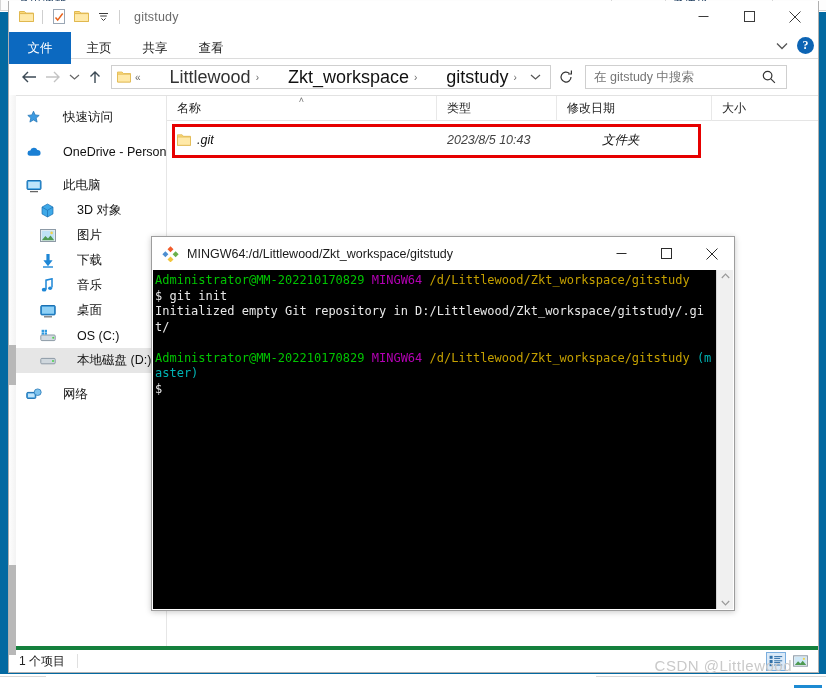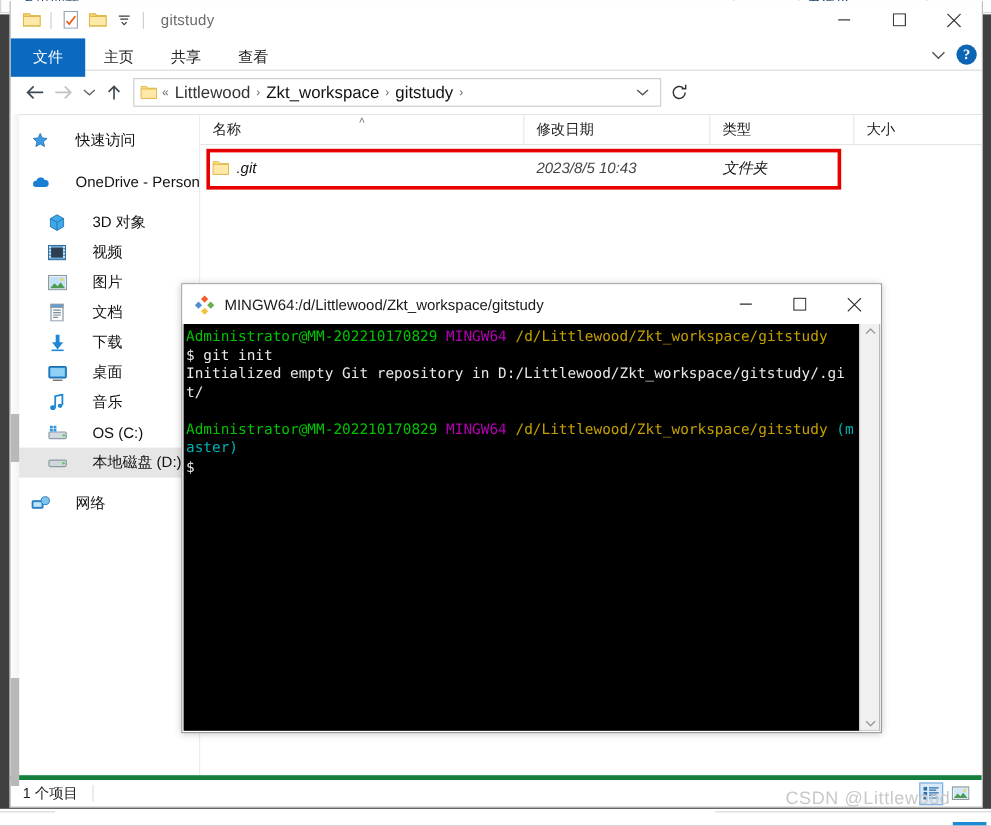--- a/index.html
+++ b/index.html
@@ -5,21 +5,21 @@
 <style>
   * { box-sizing: border-box; margin: 0; padding: 0; }
   html, body {
     width: 826px; height: 688px;
     overflow: hidden;
     background: #ffffff;
     font-family: "Liberation Sans", "DejaVu Sans", sans-serif;
     font-size: 12px;
     color: #000;
   }
-  #root { position: relative; width: 826px; height: 688px; background:#404040; }
+  #root { position: relative; width: 826px; height: 688px; background:#0369a1; }
 
   
   .bg-window {
     position: absolute; left: 0; top: 0; width: 826px; height: 12px;
     background: #ffffff; overflow: hidden;
   }
   .bg-win-strip {
     position:absolute; left:0; top:0; width:826px; height:11px;
     border-bottom: 1px solid #d9d9d9; background:#fdfdfd;
   }
@@ -84,21 +84,21 @@
     width: 24px; height: 24px; display:flex; align-items:center; justify-content:center;
     font-size: 15px; color:#444;
   }
   .navbtn.dim { color:#c3c3c3; }
   .navbtn.small { width:18px; font-size:10px; color:#555; }
   .addrbar {
     flex: 0 0 auto; width: 440px; height: 24px; border:1px solid #cfcfcf; background:#fff;
     display:flex; align-items:center; padding: 0 2px 0 4px; margin-left: 4px;
   }
   .crumbs { flex:1; display:flex; align-items:center; overflow:hidden; white-space:nowrap; }
-  .crumb { font-size: 14px; color:#111; padding: 0 2px; }
+  .crumb { font-size: 18px; color:#111; padding: 0 2px; margin-left: 24px; }
   .crumb.first { color:#333; }
   .csep { color:#666; font-size: 10px; padding: 0 3px; }
   .addr-chev { width:18px; text-align:center; color:#555; font-size:10px; }
   .refresh {
     width: 26px; height: 24px; display:flex; align-items:center; justify-content:center;
     font-size: 14px; color:#333; margin-left:2px;
   }
   .searchbox {
     flex: 0 0 auto; width: 202px; height:24px; border:1px solid #cfcfcf; background:#fff;
     display:flex; align-items:center; padding-left:8px; margin-left:6px;
@@ -353,20 +353,29 @@
         </div>
       </div>
 
       <div class="refresh">
         <svg width="14" height="14" viewBox="0 0 14 14">
           <path d="M12 7a5 5 0 1 1-1.6-3.6" fill="none" stroke="#333" stroke-width="1.2"></path>
           <path d="M12.4 0.6V4h-3.3" fill="none" stroke="#333" stroke-width="1.2"></path>
         </svg>
       </div>
 
+      <div class="searchbox">
+        <input type="text" placeholder="在 gitstudy 中搜索" style="">
+        <div class="search-ico">
+          <svg width="14" height="14" viewBox="0 0 14 14">
+            <circle cx="5.6" cy="5.6" r="4.3" fill="none" stroke="#333" stroke-width="1.2"></circle>
+            <path d="M8.9 8.9l4 4" stroke="#333" stroke-width="1.2"></path>
+          </svg>
+        </div>
+      </div>
     </div>
 
     <div class="body">
 
       <div class="navpane">
 
         <div class="nav-item">
           <span class="nav-ico">
             <svg width="15" height="15" viewBox="0 0 15 15">
                 <path d="M7.5 1.2l1.7 3.7 4 .5-3 2.7.9 4-3.6-2.1-3.6 2.1.9-4-3-2.7 4-.5z" fill="#3d9ae0" stroke="#1b6fb0" stroke-width=".7"></path>
@@ -379,106 +388,85 @@
         <div class="nav-item">
           <span class="nav-ico">
             <svg width="16" height="12" viewBox="0 0 16 12">
                 <path d="M4 9.8a2.6 2.6 0 0 1 .3-5.2 3.8 3.8 0 0 1 7.1-.6 2.9 2.9 0 0 1 .5 5.8z" fill="#1a7fd4"></path>
               </svg>
           </span>
           <span>OneDrive - Persona</span>
         </div>
         <div class="nav-gap"></div>
 
+        <div class="nav-item">
+          <span class="nav-ico">
+            <svg width="16" height="14" viewBox="0 0 16 14">
+                <rect x="1" y="1.5" width="14" height="9" rx="1" fill="#2f9ae0" stroke="#1b6fb0"></rect>
+                <rect x="2.2" y="2.7" width="11.6" height="6.6" fill="#bfe4fa"></rect>
+                <path d="M4 12.6h8" stroke="#666" stroke-width="1.3"></path>
+              </svg>
+          </span>
+          <span>此电脑</span>
+        </div>
 
         <div class="nav-item indent">
           <span class="nav-ico">
             <svg width="15" height="15" viewBox="0 0 15 15">
                 <path d="M7.5 1l5.5 3.1v6.8L7.5 14 2 10.9V4.1z" fill="#3fa9e8" stroke="#1b6fb0" stroke-width=".7"></path>
                 <path d="M2 4.1l5.5 3.2 5.5-3.2M7.5 7.3V14" fill="none" stroke="#1b6fb0" stroke-width=".7"></path>
               </svg>
           </span>
           <span>3D 对象</span>
         </div>
 
-        <div class="nav-item indent">
-          <span class="nav-ico">
-            <svg width="15" height="13" viewBox="0 0 15 13">
-                <rect x="0.5" y="0.5" width="14" height="12" fill="#6aa9d8" stroke="#2f6e9e"></rect>
-                <rect x="2.6" y="2.4" width="9.8" height="8.2" fill="#2d3f52"></rect>
-                <g fill="#ffffff">
-                  <rect x="1" y="1.3" width="1.3" height="1.3"></rect>
-                  <rect x="1" y="4" width="1.3" height="1.3"></rect>
-                  <rect x="1" y="6.7" width="1.3" height="1.3"></rect>
-                  <rect x="1" y="9.4" width="1.3" height="1.3"></rect>
-                  <rect x="12.7" y="1.3" width="1.3" height="1.3"></rect>
-                  <rect x="12.7" y="4" width="1.3" height="1.3"></rect>
-                  <rect x="12.7" y="6.7" width="1.3" height="1.3"></rect>
-                  <rect x="12.7" y="9.4" width="1.3" height="1.3"></rect>
-                </g>
-              </svg>
-          </span>
-          <span>视频</span>
-        </div>
 
         <div class="nav-item indent">
           <span class="nav-ico">
             <svg width="16" height="13" viewBox="0 0 16 13">
                 <rect x="0.5" y="0.5" width="15" height="12" fill="#e9eef2" stroke="#8d9aa6"></rect>
                 <rect x="1.8" y="1.8" width="12.4" height="9.4" fill="#bfe2f5"></rect>
                 <path d="M1.8 11.2l3.6-4.2 2.6 2.6 2.5-3.1 3.7 4.7z" fill="#4e9a52"></path>
                 <circle cx="11.6" cy="3.9" r="1.3" fill="#f2d24a"></circle>
               </svg>
           </span>
           <span>图片</span>
         </div>
 
-        <div class="nav-item indent">
-          <span class="nav-ico">
-            <svg width="13" height="15" viewBox="0 0 13 15">
-                <rect x="1.5" y="0.5" width="10" height="14" fill="#fafafa" stroke="#8d9aa6"></rect>
-                <rect x="1.5" y="0.5" width="10" height="2.6" fill="#5e9ed6" stroke="#8d9aa6"></rect>
-                <g stroke="#7d8c99" stroke-width="1">
-                  <path d="M3.3 5.5h6.4M3.3 7.5h6.4M3.3 9.5h6.4M3.3 11.5h4"></path>
-                </g>
-              </svg>
-          </span>
-          <span>文档</span>
-        </div>
 
         <div class="nav-item indent">
           <span class="nav-ico">
             <svg width="14" height="15" viewBox="0 0 14 15">
                 <path d="M5.4 1h3.2v6.3h3L7 13.2 2.4 7.3h3z" fill="#1e87d6"></path>
                 <path d="M2 14h10" stroke="#1e87d6" stroke-width="1.4"></path>
               </svg>
           </span>
           <span>下载</span>
+        </div>
+
+        <div class="nav-item indent">
+          <span class="nav-ico">
+            <svg width="13" height="15" viewBox="0 0 13 15">
+                <path d="M5 11.5V2.2l6-1.4v8.6" fill="none" stroke="#1e87d6" stroke-width="1.5"></path>
+                <ellipse cx="3.1" cy="11.7" rx="2.3" ry="1.9" fill="#1e87d6"></ellipse>
+                <ellipse cx="9.1" cy="10.2" rx="2" ry="1.7" fill="#1e87d6"></ellipse>
+              </svg>
+          </span>
+          <span>音乐</span>
         </div>
 
         <div class="nav-item indent">
           <span class="nav-ico">
             <svg width="16" height="14" viewBox="0 0 16 14">
                 <rect x="0.8" y="1.5" width="14.4" height="9.4" rx="1" fill="#2b8fd4" stroke="#1b6fb0"></rect>
                 <rect x="2" y="2.7" width="12" height="7" fill="#8fd0f5"></rect>
                 <path d="M4 12.8h8" stroke="#777" stroke-width="1.3"></path>
               </svg>
           </span>
           <span>桌面</span>
-        </div>
-
-        <div class="nav-item indent">
-          <span class="nav-ico">
-            <svg width="13" height="15" viewBox="0 0 13 15">
-                <path d="M5 11.5V2.2l6-1.4v8.6" fill="none" stroke="#1e87d6" stroke-width="1.5"></path>
-                <ellipse cx="3.1" cy="11.7" rx="2.3" ry="1.9" fill="#1e87d6"></ellipse>
-                <ellipse cx="9.1" cy="10.2" rx="2" ry="1.7" fill="#1e87d6"></ellipse>
-              </svg>
-          </span>
-          <span>音乐</span>
         </div>
 
         <div class="nav-item indent">
           <span class="nav-ico">
             <svg width="16" height="13" viewBox="0 0 16 13">
               <rect x="0.8" y="6" width="14.4" height="5.6" rx="1" fill="#d2dae0" stroke="#8d9aa6"></rect>
               <circle cx="13.2" cy="8.8" r="1" fill="#4ad24a"></circle>
               <g fill="#2f9ae0">
                   <rect x="1.6" y="0.8" width="2.4" height="2.2"></rect>
                   <rect x="4.6" y="0.8" width="2.4" height="2.2"></rect>
@@ -512,25 +500,25 @@
           <span>网络</span>
         </div>
       </div>
 
       <div class="content">
         <div class="colhdr">
           <div class="col c-name">
             <span class="sortmark">˄</span>
             <span>名称</span>
           </div>
+          <div class="col c-type">
+            <span>类型</span>
+          </div>
           <div class="col c-date">
             <span>修改日期</span>
-          </div>
-          <div class="col c-type">
-            <span>类型</span>
           </div>
           <div class="col c-size">
             <span>大小</span>
           </div>
         </div>
 
         <div class="rows">
           <div style="height:7px;"></div>
           <div class="row">
             <div class="cell c-name">

